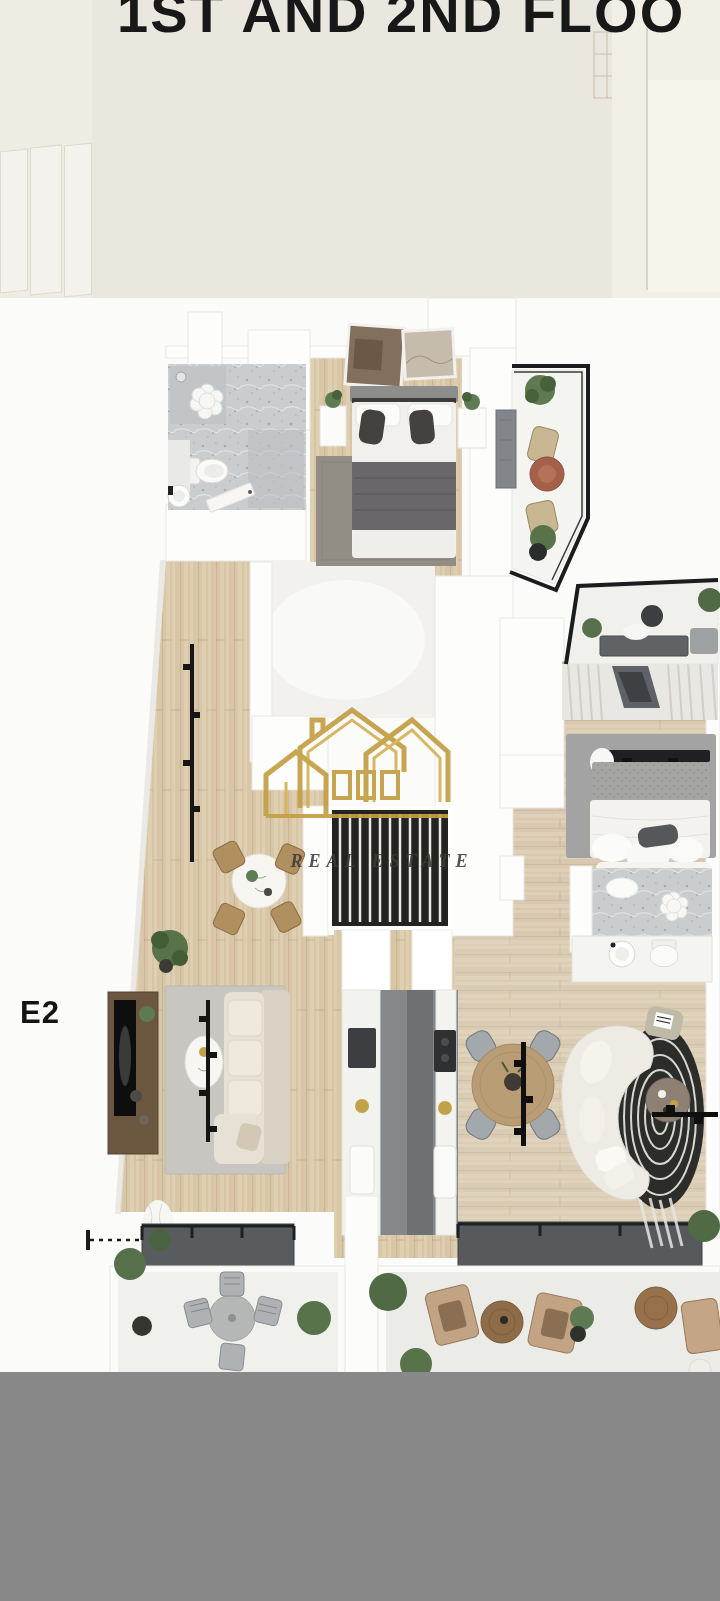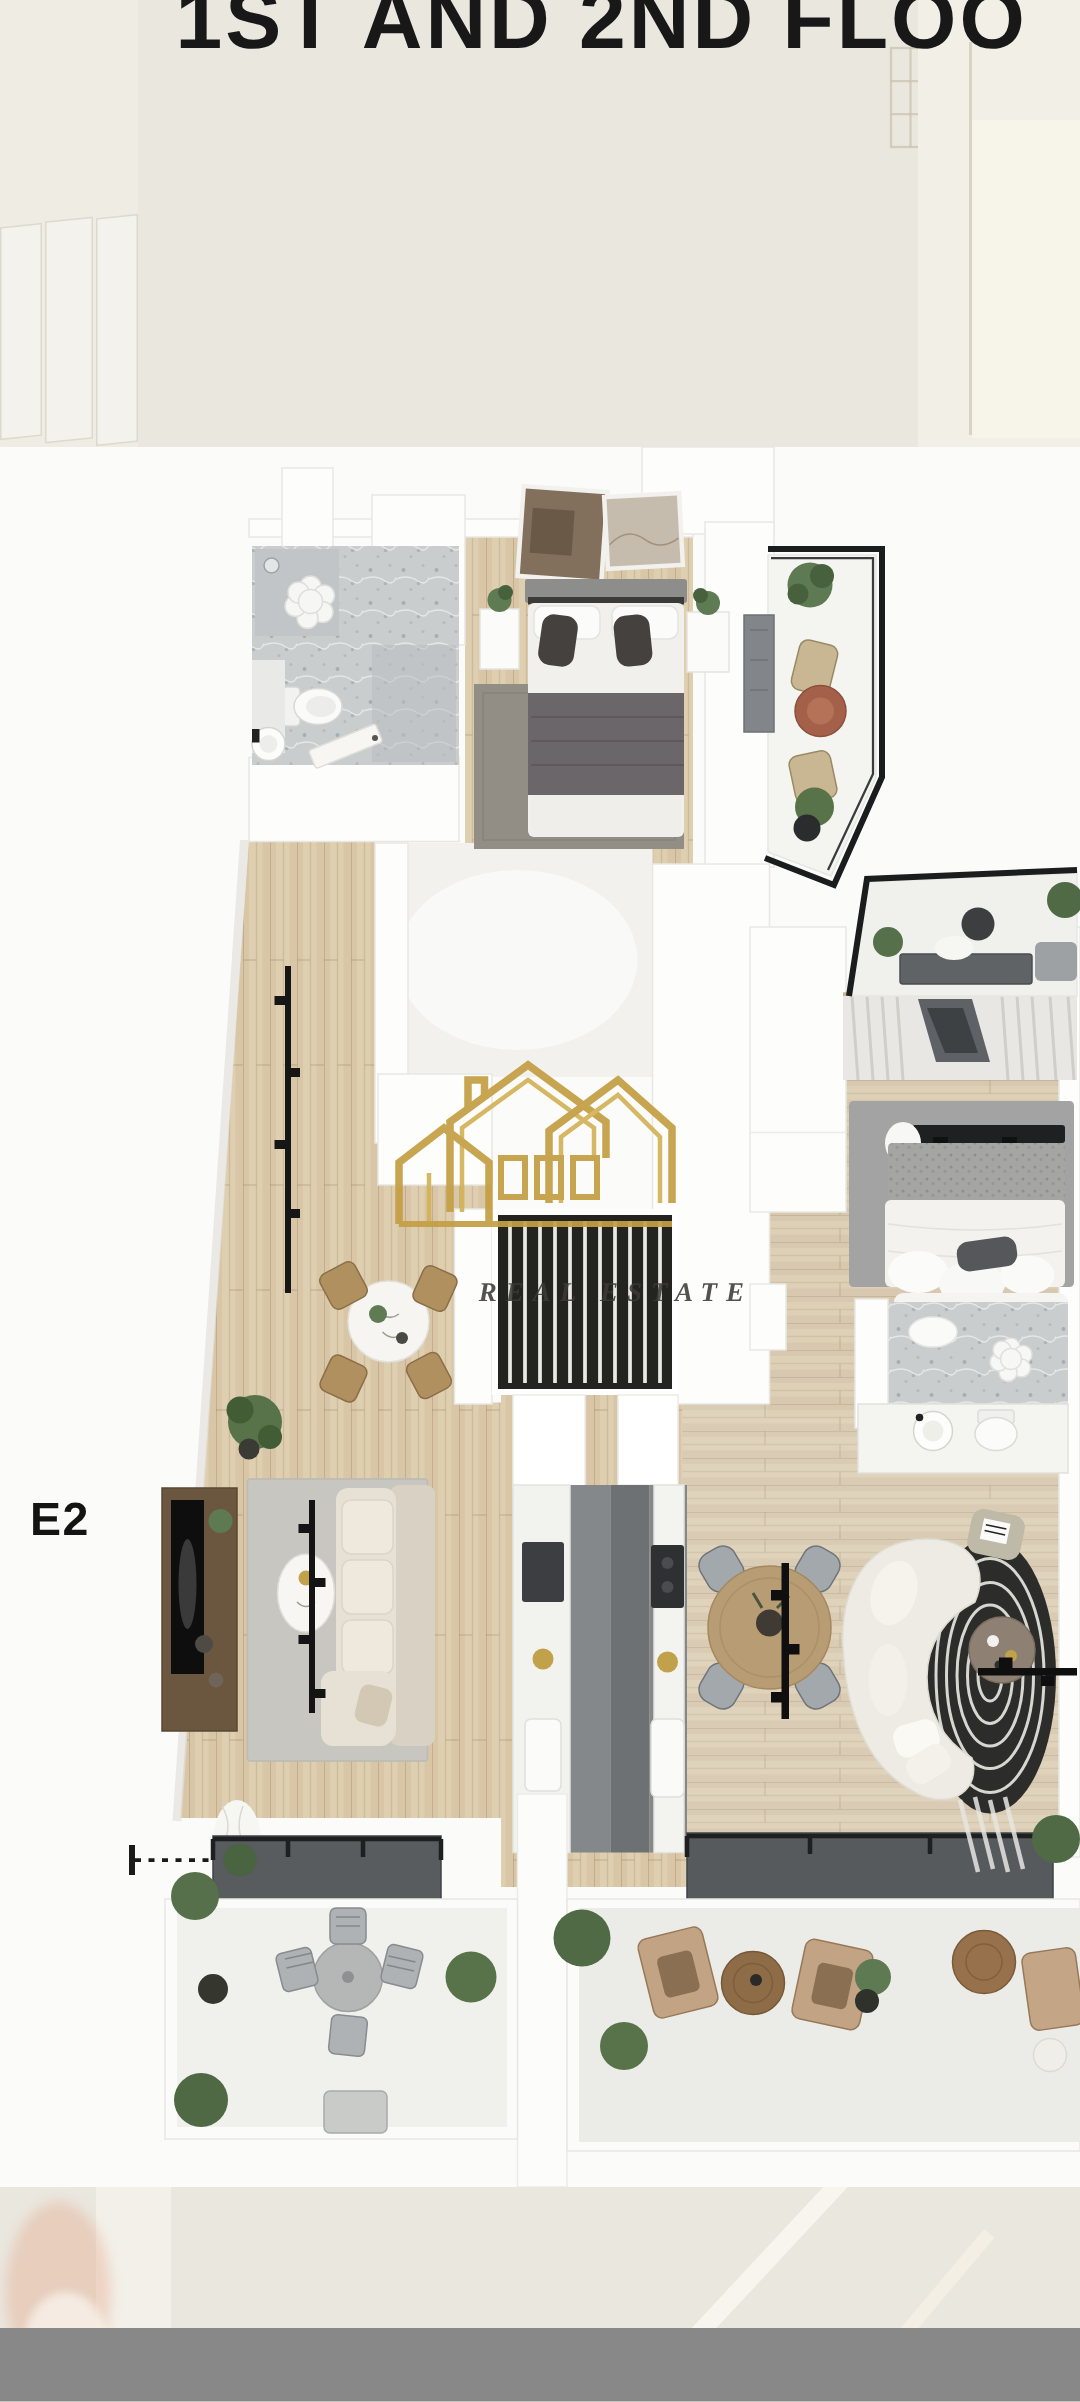--- a/index.html
+++ b/index.html
@@ -1,17 +1,17 @@
 <!DOCTYPE html>
 <html><head>
 <meta charset="utf-8">
 <style>
   html,body{margin:0;padding:0;background:#888;}
   .canvas{
-    position:relative;width:720px;height:1552px;margin:0 auto;
+    position:relative;width:720px;height:1372px;margin:0 auto;
     background:#fca5a5;overflow:hidden;
     font-family:"Liberation Sans",sans-serif;
   }
   .band-top{position:absolute;left:0;top:0;width:720px;height:300px;background:#EAE7DF;}
   .band-top .col-left{position:absolute;left:0;top:0;width:92px;height:300px;background:#EFECE4;}
   .band-top .col-right{position:absolute;left:612px;top:0;width:108px;height:300px;background:#F2EFE7;}
   .glass-panel{position:absolute;background:rgba(255,255,255,.30);border:1px solid rgba(203,196,178,.55);transform:skewY(-6deg);}
   .edge-line{position:absolute;left:646px;top:28px;width:2px;height:262px;background:rgba(214,206,188,.85);}
   .soft-col{position:absolute;left:648px;top:80px;width:72px;height:212px;background:rgba(252,247,237,.55);}
   .plan-area{position:absolute;left:0;top:298px;width:720px;height:1160px;background:#FBFBF9;}
@@ -28,21 +28,21 @@
   .unit-label{
     position:absolute;top:997px;left:20px;color:#141414;
     font-weight:bold;font-size:31px;letter-spacing:1px;line-height:1;
   }
   .wm-brand{
     position:absolute;top:818px;left:262px;width:240px;text-align:center;
     font-family:"Liberation Serif",serif;font-weight:bold;font-size:37px;
     letter-spacing:5px;color:rgba(60,58,54,.92);line-height:1;
   }
   .wm-tagline{
-    position:absolute;top:852px;left:262px;width:240px;text-align:right;
+    position:absolute;top:852px;left:262px;width:240px;text-align:center;
     font-family:"Liberation Serif",serif;font-style:italic;font-weight:bold;font-size:18px;
     letter-spacing:6px;color:rgba(60,58,54,.88);line-height:1;
   }
   svg{display:block;}
 </style>
 </head>
 <body>
 
 <div class="canvas">
 

